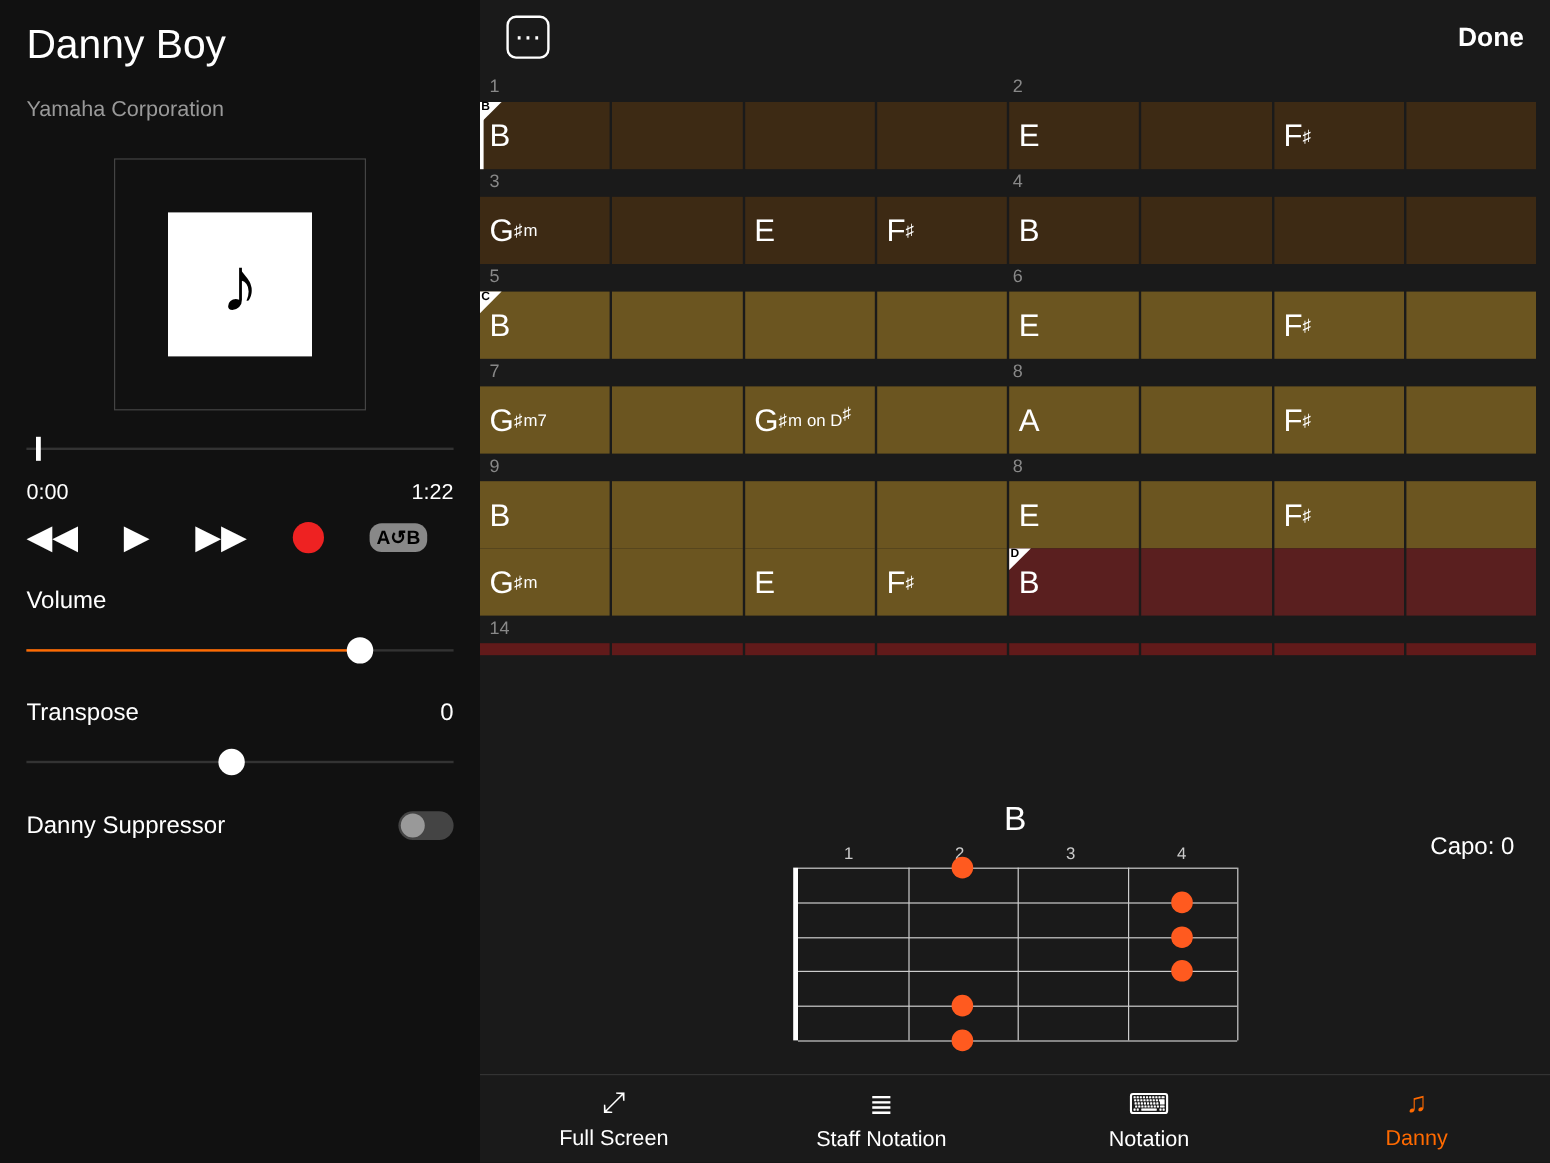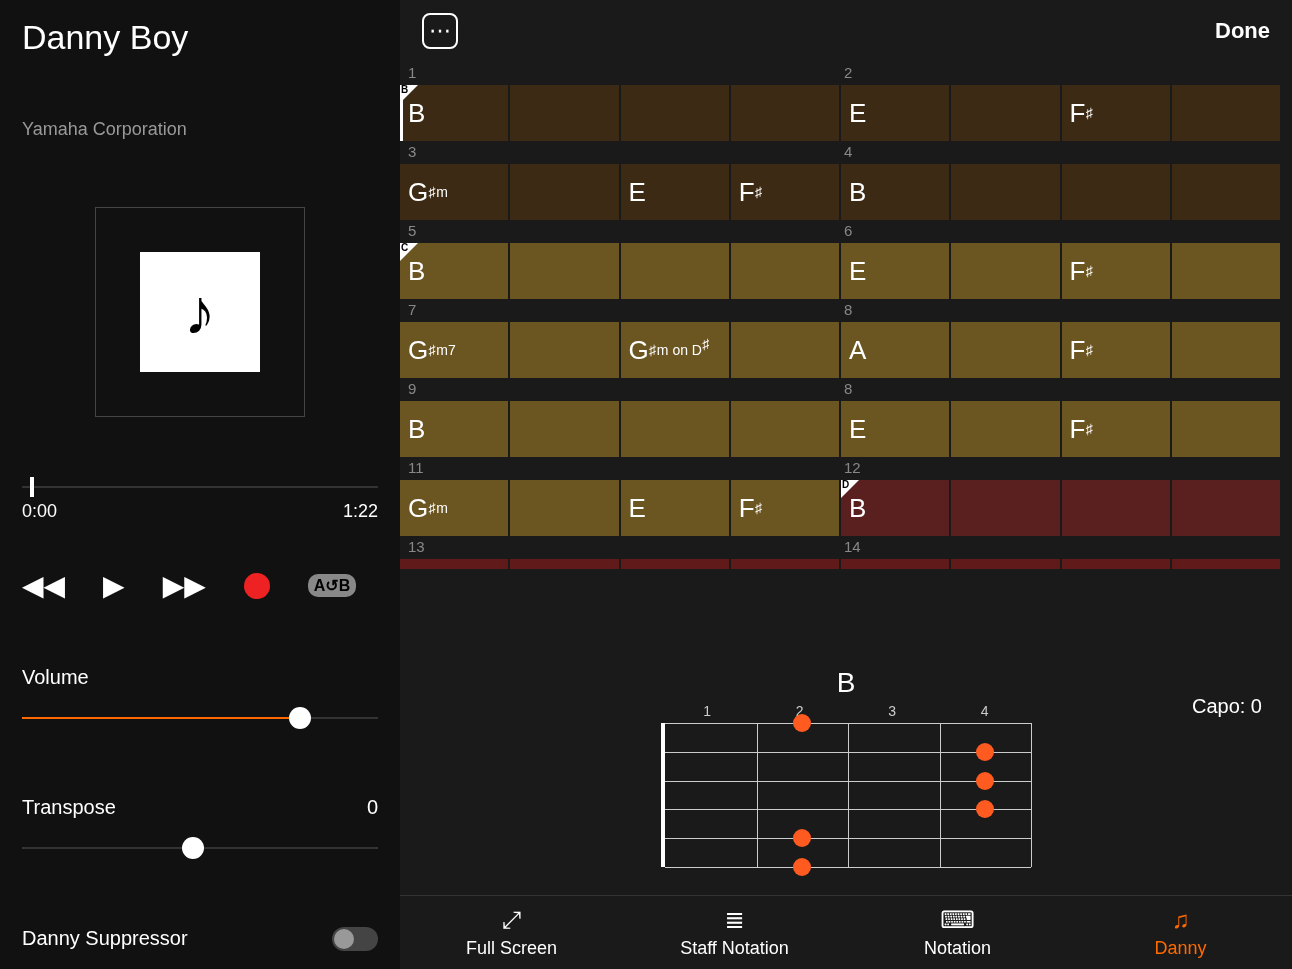--- a/index.html
+++ b/index.html
@@ -11,21 +11,20 @@
   font-family: -apple-system, "Helvetica Neue", Arial, sans-serif;
   display: flex;
   overflow: hidden;
 }
 .sidebar {
   width: 400px;
   padding: 18px 22px;
   background: #111;
   display: flex;
   flex-direction: column;
-  justify-content: space-between;
 }
 .song-title { font-size: 34px; font-weight: 400; }
 .song-artist { font-size: 18px; color: #999; margin-top: 24px; }
 .album-box {
   margin: 30px auto 0;
   width: 210px; height: 210px;
   border: 1px solid #444;
   display: flex; align-items: center; justify-content: center;
 }
 .album-inner {
@@ -37,21 +36,21 @@
 .progress-area { margin-top: 22px; }
 .progress-bar {
   position: relative; height: 20px;
   background: transparent;
 }
 .progress-track { position: absolute; top: 9px; left: 0; right: 0; height: 2px; background: #333; }
 .progress-handle {
   position: absolute; left: 8px; top: 0;
   width: 4px; height: 20px; background: #fff;
 }
-.time-row { display: flex; justify-content: space-between; font-size: 18px; margin-top: 4px; }
+.time-row { display: flex; justify-content: space-between; font-size: 18px; margin-top: 16px; }
 .transport { display: flex; align-items: center; gap: 38px; margin-top: 10px; }
 .transport .tbtn { color: #fff; font-size: 28px; cursor: pointer; }
 .record { width: 26px; height: 26px; border-radius: 50%; background: #e22; cursor: pointer; }
 .abloop {
   background: #888; color: #000; border-radius: 10px;
   padding: 2px 6px; font-size: 16px; font-weight: 600; cursor: pointer;
 }
 .ctrl { margin-top: 26px; }
 .ctrl-row { display: flex; justify-content: space-between; align-items: center; font-size: 20px; }
 .slider {
@@ -284,36 +283,31 @@
       <div class="chord-row" data-style="mid">
         <div class="chord-cell">B</div>
         <div class="chord-cell"></div>
         <div class="chord-cell"></div>
         <div class="chord-cell"></div>
         <div class="chord-cell">E</div>
         <div class="chord-cell"></div>
         <div class="chord-cell">F<span class="chord-sup">♯</span></div>
         <div class="chord-cell"></div>
       </div>
-      <div class="chord-row-label">
-        <span>11</span>
-        <span>12</span>
-      </div>
       <div class="chord-row" data-style="mid">
         <div class="chord-cell">G<span class="chord-sup">♯</span><span class="chord-sub">m</span></div>
         <div class="chord-cell"></div>
         <div class="chord-cell">E</div>
         <div class="chord-cell">F<span class="chord-sup">♯</span></div>
         <div class="chord-cell" style="background: rgb(90, 31, 31);">B<div class="section-tag"></div><div class="section-tag-label">D</div></div>
         <div class="chord-cell" style="background: rgb(90, 31, 31);"></div>
         <div class="chord-cell" style="background: rgb(90, 31, 31);"></div>
         <div class="chord-cell" style="background: rgb(90, 31, 31);"></div>
       </div>
       <div class="chord-row-label">
-        <span>13</span>
         <span>14</span>
       </div>
       <div class="chord-row" data-style="red2">
         <div class="chord-cell"></div>
         <div class="chord-cell"></div>
         <div class="chord-cell"></div>
         <div class="chord-cell"></div>
         <div class="chord-cell"></div>
         <div class="chord-cell"></div>
         <div class="chord-cell"></div>

